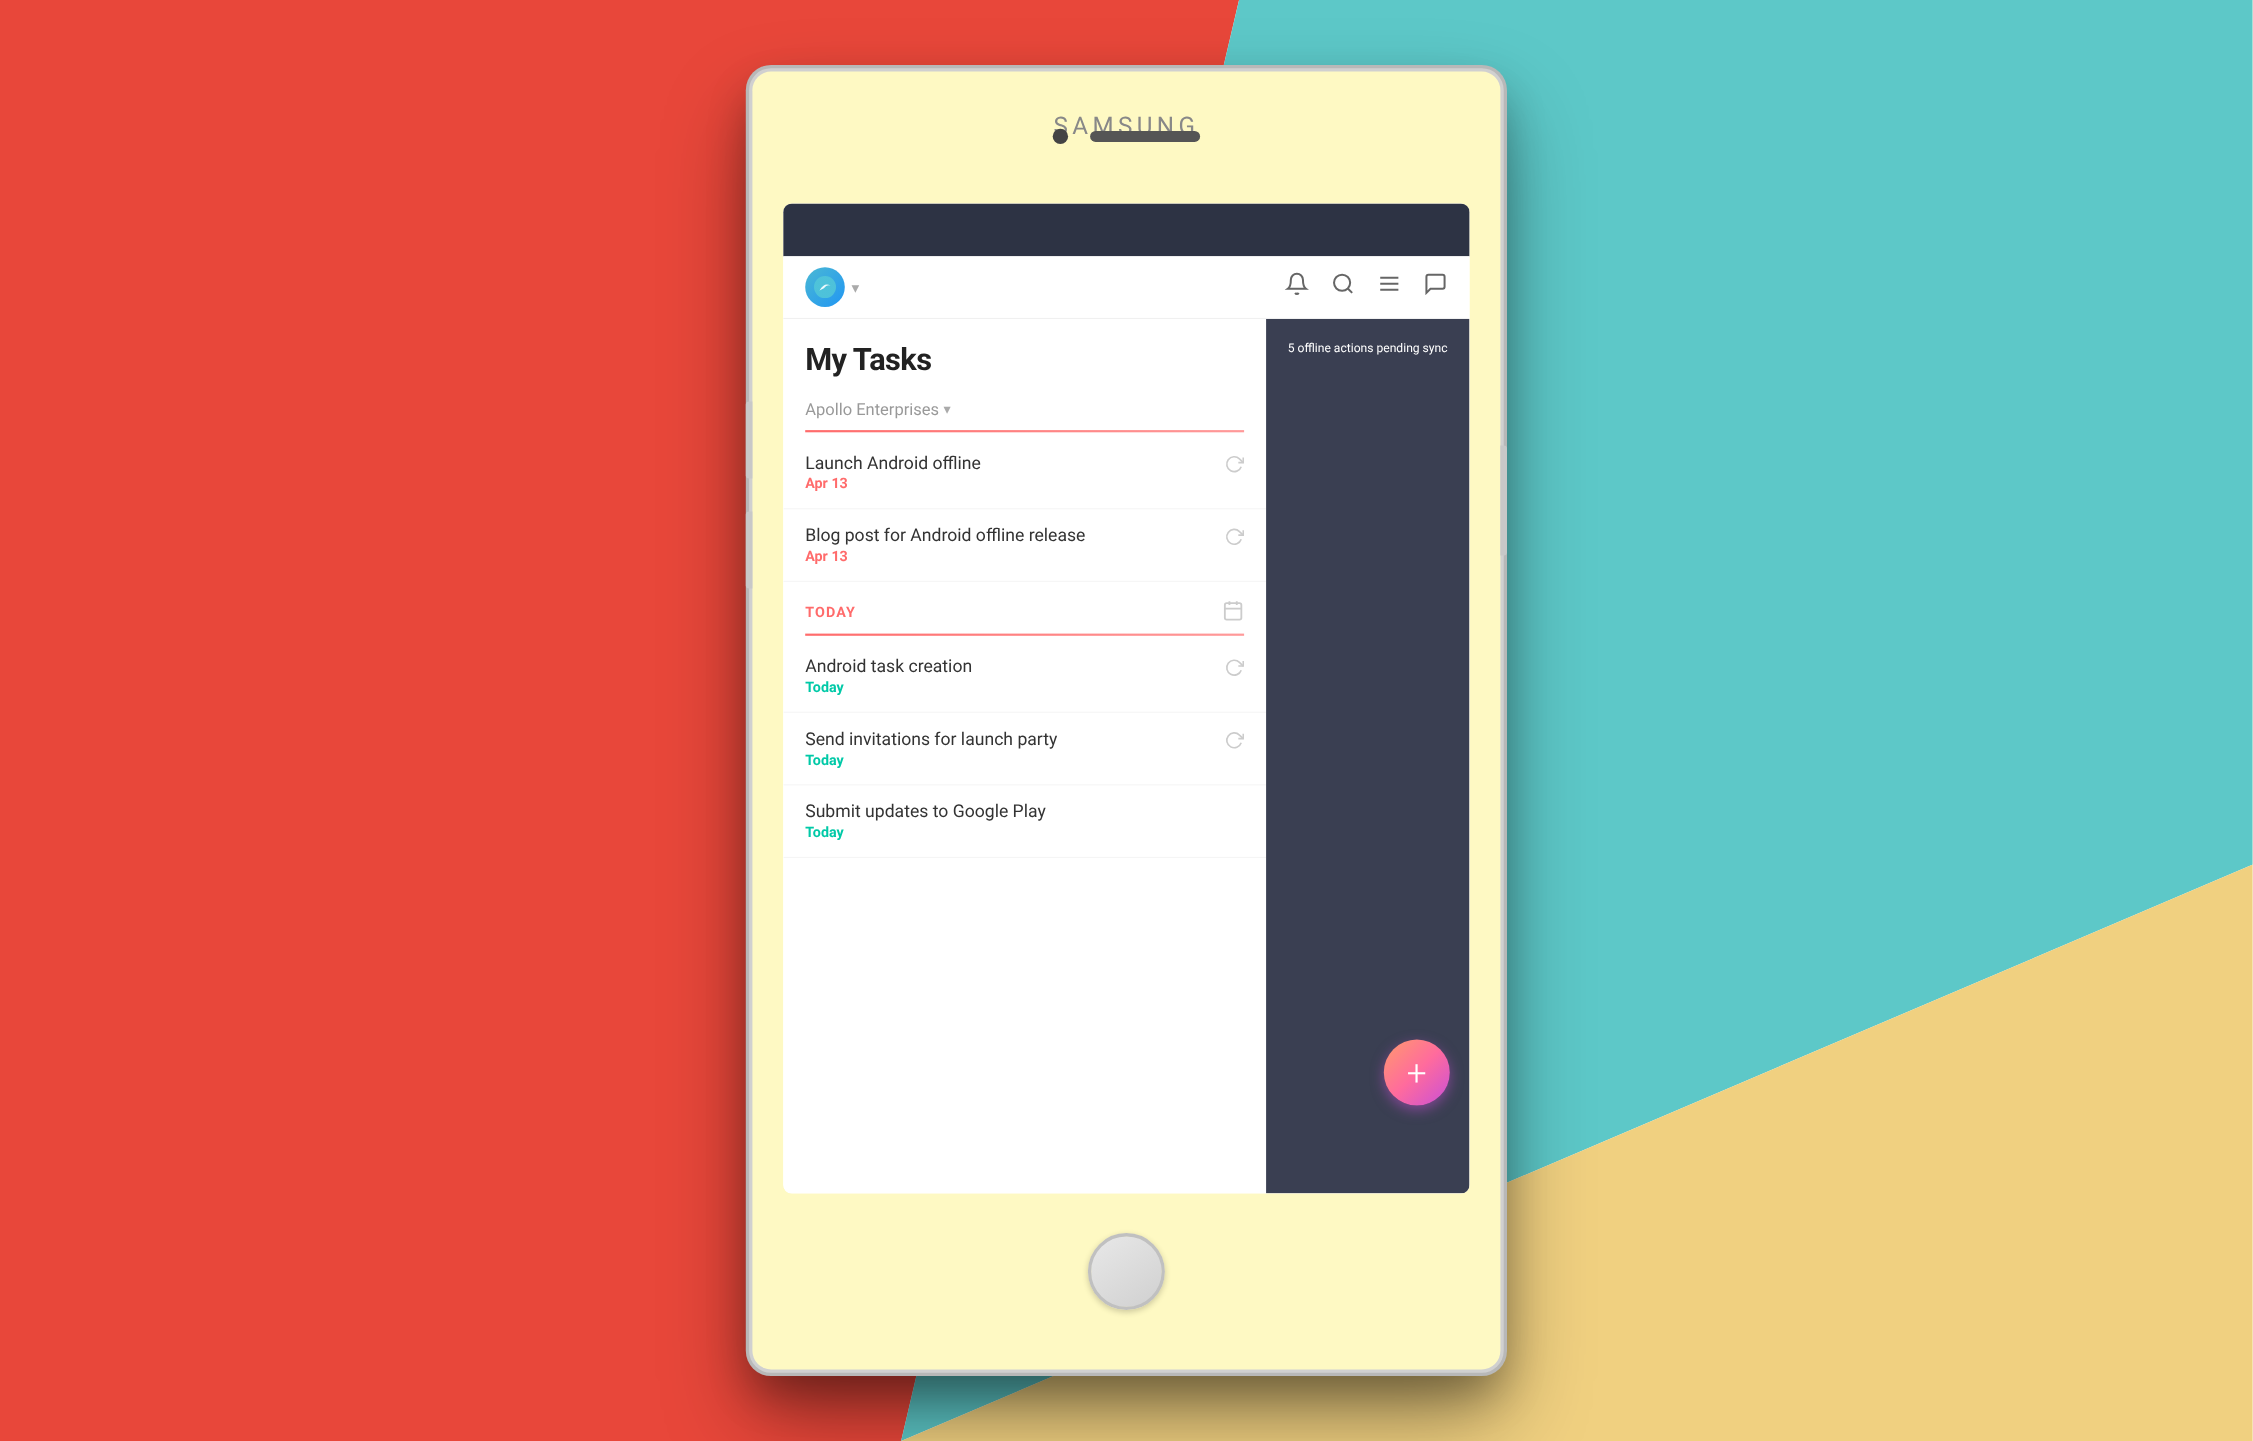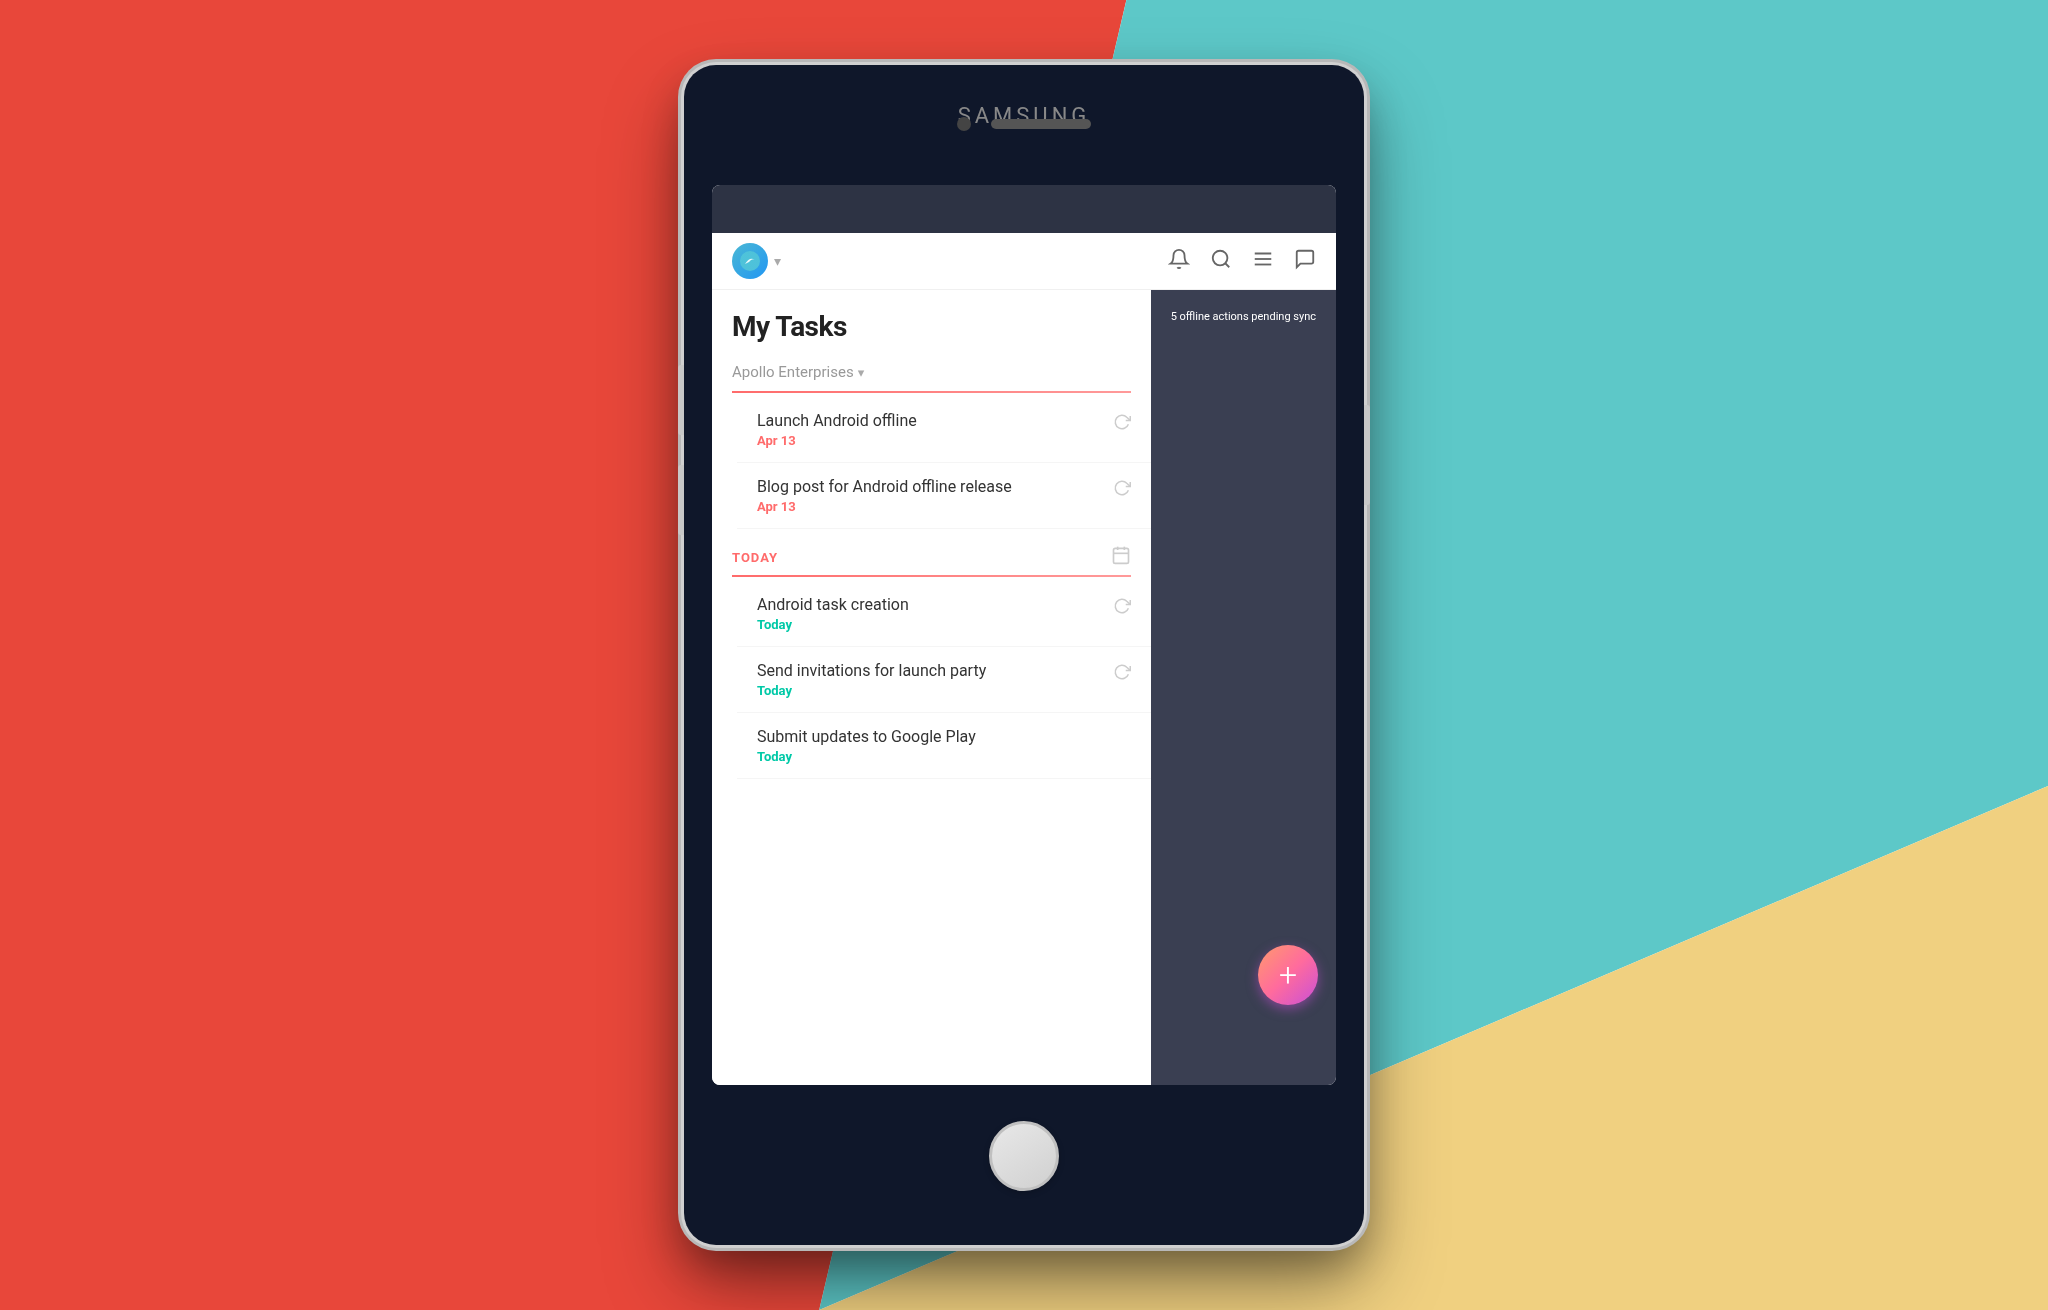--- a/index.html
+++ b/index.html
@@ -48,22 +48,22 @@
       top: 50%;
       transform: translate(-50%, -50%);
       width: 680px;
       height: 1180px;
     }
 
     .phone-shell {
       position: relative;
       width: 100%;
       height: 100%;
-      background: #0f172a;
-      border-radius: 32px;
+      background: #fef9c3;
+      border-radius: 17px;
       box-shadow:
         0 0 0 3px #d0d0d0,
         0 0 0 6px #b8b8b8,
         0 40px 80px rgba(0,0,0,0.4),
         0 20px 40px rgba(0,0,0,0.3);
     }
 
     
     .samsung-text {
       position: absolute;
@@ -258,21 +258,20 @@
     }
 
     
     .task-item {
       display: flex;
       align-items: flex-start;
       justify-content: space-between;
       padding: 14px 20px;
       border-bottom: 1px solid #f5f5f5;
       cursor: pointer;
-      margin-left: 25px;
     }
 
     .task-content {
       flex: 1;
     }
 
     .task-name {
       font-size: 16px;
       color: #333;
       font-weight: 400;

